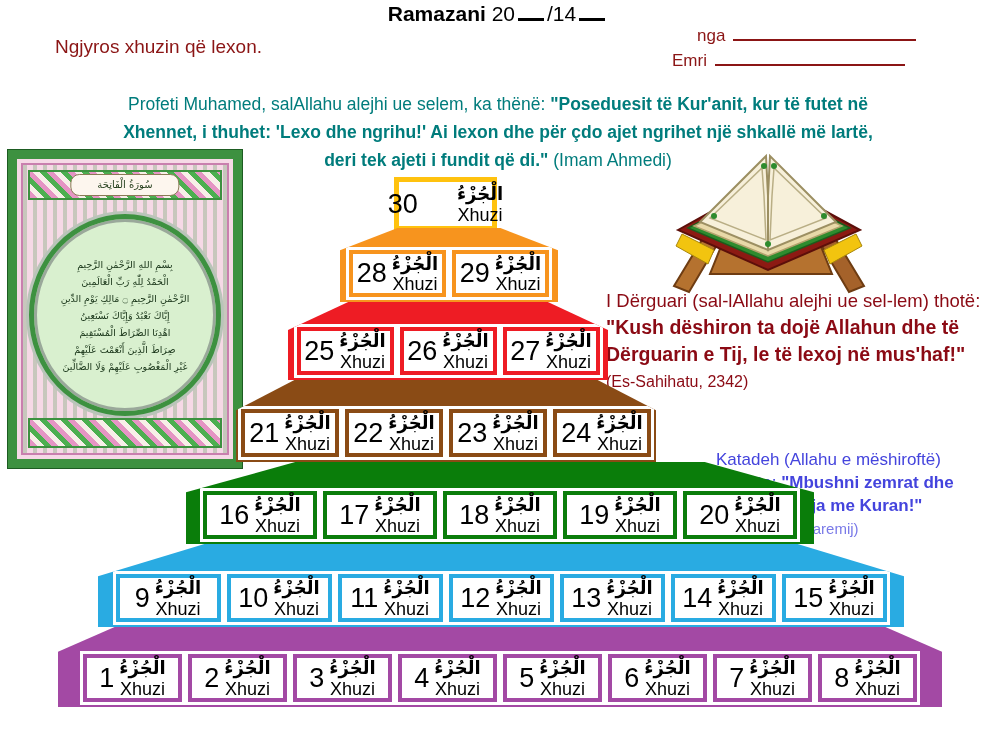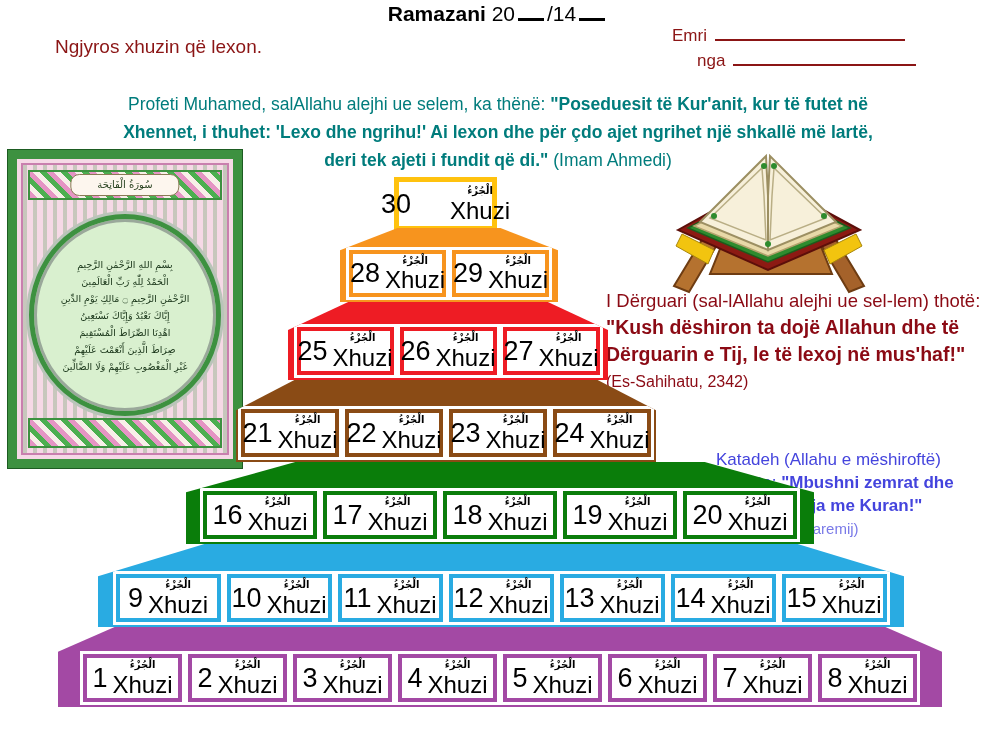--- a/index.html
+++ b/index.html
@@ -96,42 +96,42 @@
     gap:6px;padding-bottom:5px;box-sizing:border-box;
   }
   .juz-box{
     box-sizing:border-box;background:#fff;
     box-shadow:0 0 0 3px #fff;
     display:flex;align-items:center;justify-content:center;
     flex:0 0 auto;
   }
   .juz-box .num{font-size:27px;color:#000;padding-right:5px;line-height:1;}
   .juz-box .col{display:flex;flex-direction:column;align-items:center;}
-  .juz-box .ar{font-family:"DejaVu Sans",sans-serif;font-size:10px;font-weight:bold;line-height:1.25;color:#000;white-space:nowrap;}
-  .juz-box .xh{font-size:24px;line-height:1.05;color:#000;}
+  .juz-box .ar{font-family:"DejaVu Sans",sans-serif;font-size:18px;font-weight:bold;line-height:1.25;color:#000;white-space:nowrap;}
+  .juz-box .xh{font-size:18px;line-height:1.05;color:#000;}
   .top-box{position:absolute;box-shadow:none;gap:34px;}
 </style>
 </head>
 <body>
 
 <div class="page" style="--maroon: #8b1515; --maroon2: #8b0a14; --teal: #007c7c; --blue: #4444dd; --blue-light: #7a7ae8;">
 
   <div class="title">
     <span class="bold">Ramazani</span>
     <span>20</span><span class="blank"></span><span>/14</span><span class="blank"></span>
   </div>
 
   <div class="instruction">Ngjyros xhuzin që lexon.</div>
 
   <div class="name-block">
+    <div class="name-row nga">
+      <span>nga</span><span class="fill-line w2"></span>
+    </div>
     <div class="name-row">
       <span>Emri</span><span class="fill-line w1"></span>
-    </div>
-    <div class="name-row nga">
-      <span>nga</span><span class="fill-line w2"></span>
     </div>
   </div>
 
   <div class="hadith-teal">
     <span class="intro">Profeti Muhamed, salAllahu alejhi ue selem, ka thënë: </span><span class="q">"Poseduesit të Kur'anit, kur të futet në Xhennet, i thuhet: 'Lexo dhe ngrihu!' Ai lexon dhe për çdo ajet ngrihet një shkallë më lartë, deri tek ajeti i fundit që di." </span><span class="src">(Imam Ahmedi)</span>
   </div>
 
   <div class="quran-page">
     <div class="qp-inner">
       <div class="qp-band top"></div>

